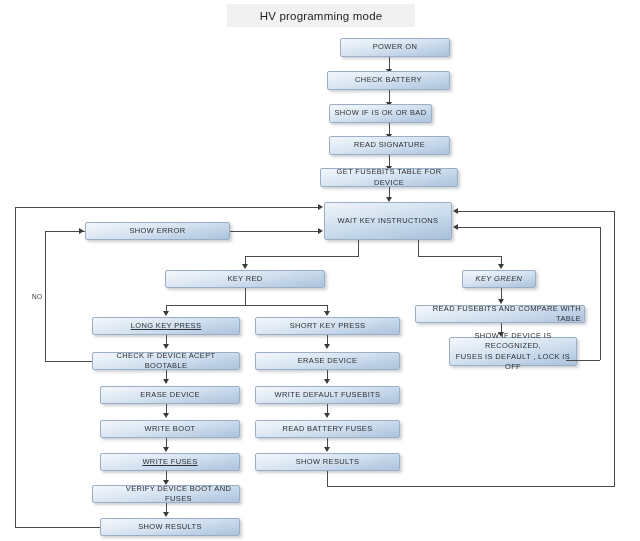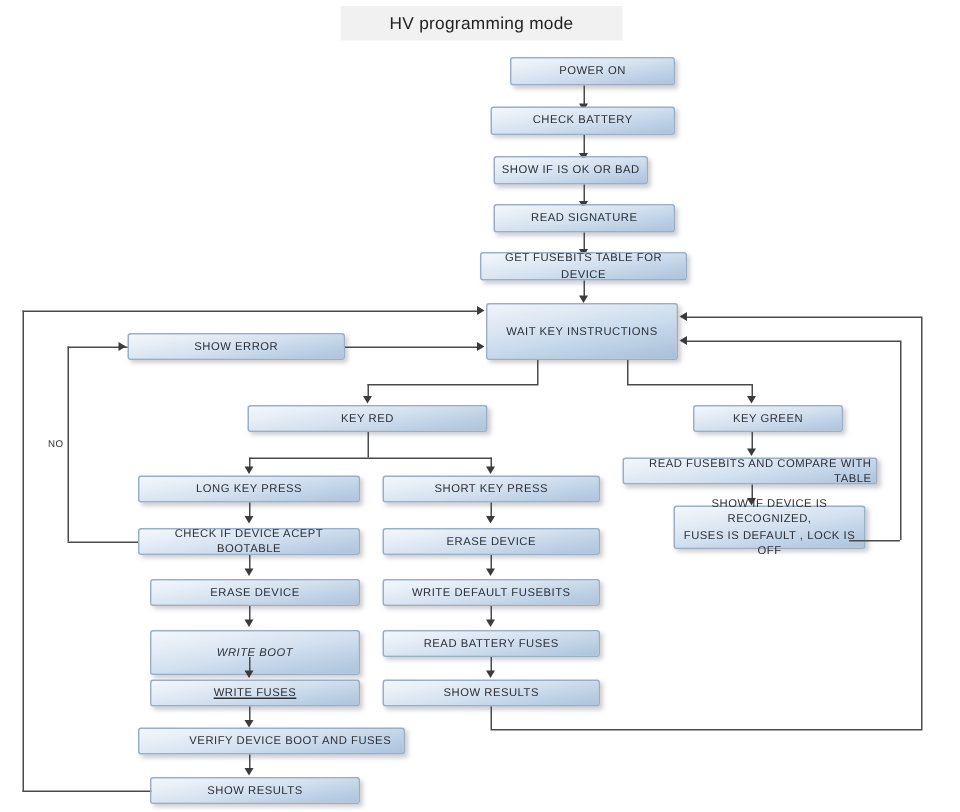--- a/index.html
+++ b/index.html
@@ -153,50 +153,50 @@
   <div class="line v" style="left:245px; top:256px; height:10px;"></div>
   <div class="arrow down" style="left:242px; top:264px;"></div>
 
   <div class="node" style="left:165px; top:270px; width:160px; height:18px;">KEY RED</div>
 
   <div class="line v" style="left:418px; top:240px; height:16px;"></div>
   <div class="line h" style="left:418px; top:256px; width:84px;"></div>
   <div class="line v" style="left:501px; top:256px; height:10px;"></div>
   <div class="arrow down" style="left:498px; top:264px;"></div>
 
-  <div class="node" style="left:462px; top:270px; width:100px; height:18px;">KEY GREEN</div>
+  <div class="node" style="left:462px; top:270px; width:74px; height:18px;font-style:italic;">KEY GREEN</div>
 
   <div class="line v" style="left:245px; top:288px; height:17px;"></div>
   <div class="line h" style="left:166px; top:305px; width:162px;"></div>
   <div class="line v" style="left:166px; top:305px; height:8px;"></div>
   <div class="arrow down" style="left:163px; top:311px;"></div>
   <div class="line v" style="left:327px; top:305px; height:8px;"></div>
   <div class="arrow down" style="left:324px; top:311px;"></div>
 
-  <div class="node" style="left:92px; top:317px; width:148px; height:18px;">LONG KEY PRESS</div>
+  <div class="node" style="left:92px; top:317px; width:148px; height:18px;text-decoration:underline;">LONG KEY PRESS</div>
   <div class="line v" style="left:166px; top:335px; height:11px;"></div>
   <div class="arrow down" style="left:163px; top:344px;"></div>
 
   <div class="node" style="left:92px; top:352px; width:148px; height:18px;">CHECK IF DEVICE ACEPT BOOTABLE</div>
   <div class="line v" style="left:166px; top:370px; height:11px;"></div>
   <div class="arrow down" style="left:163px; top:379px;"></div>
 
   <div class="node" style="left:100px; top:386px; width:140px; height:18px;">ERASE DEVICE</div>
   <div class="line v" style="left:166px; top:404px; height:11px;"></div>
   <div class="arrow down" style="left:163px; top:413px;"></div>
 
-  <div class="node" style="left:100px; top:420px; width:140px; height:30px;font-style:italic;">WRITE BOOT</div>
+  <div class="node" style="left:100px; top:420px; width:140px; height:18px;">WRITE BOOT</div>
   <div class="line v" style="left:166px; top:438px; height:11px;"></div>
   <div class="arrow down" style="left:163px; top:447px;"></div>
 
   <div class="node" style="left:100px; top:453px; width:140px; height:18px;text-decoration:underline;">WRITE FUSES</div>
   <div class="line v" style="left:166px; top:471px; height:11px;"></div>
   <div class="arrow down" style="left:163px; top:480px;"></div>
 
-  <div class="node" style="left:92px; top:485px; width:178px; height:18px;padding-left:28px;">VERIFY DEVICE BOOT AND FUSES</div>
+  <div class="node" style="left:92px; top:485px; width:148px; height:18px;padding-left:28px;">VERIFY DEVICE BOOT AND FUSES</div>
   <div class="line v" style="left:166px; top:503px; height:11px;"></div>
   <div class="arrow down" style="left:163px; top:512px;"></div>
 
   <div class="node" style="left:100px; top:518px; width:140px; height:18px;">SHOW RESULTS</div>
 
   <div class="node" style="left:255px; top:317px; width:145px; height:18px;">SHORT KEY PRESS</div>
   <div class="line v" style="left:327px; top:335px; height:11px;"></div>
   <div class="arrow down" style="left:324px; top:344px;"></div>
 
   <div class="node" style="left:255px; top:352px; width:145px; height:18px;">ERASE DEVICE</div>

